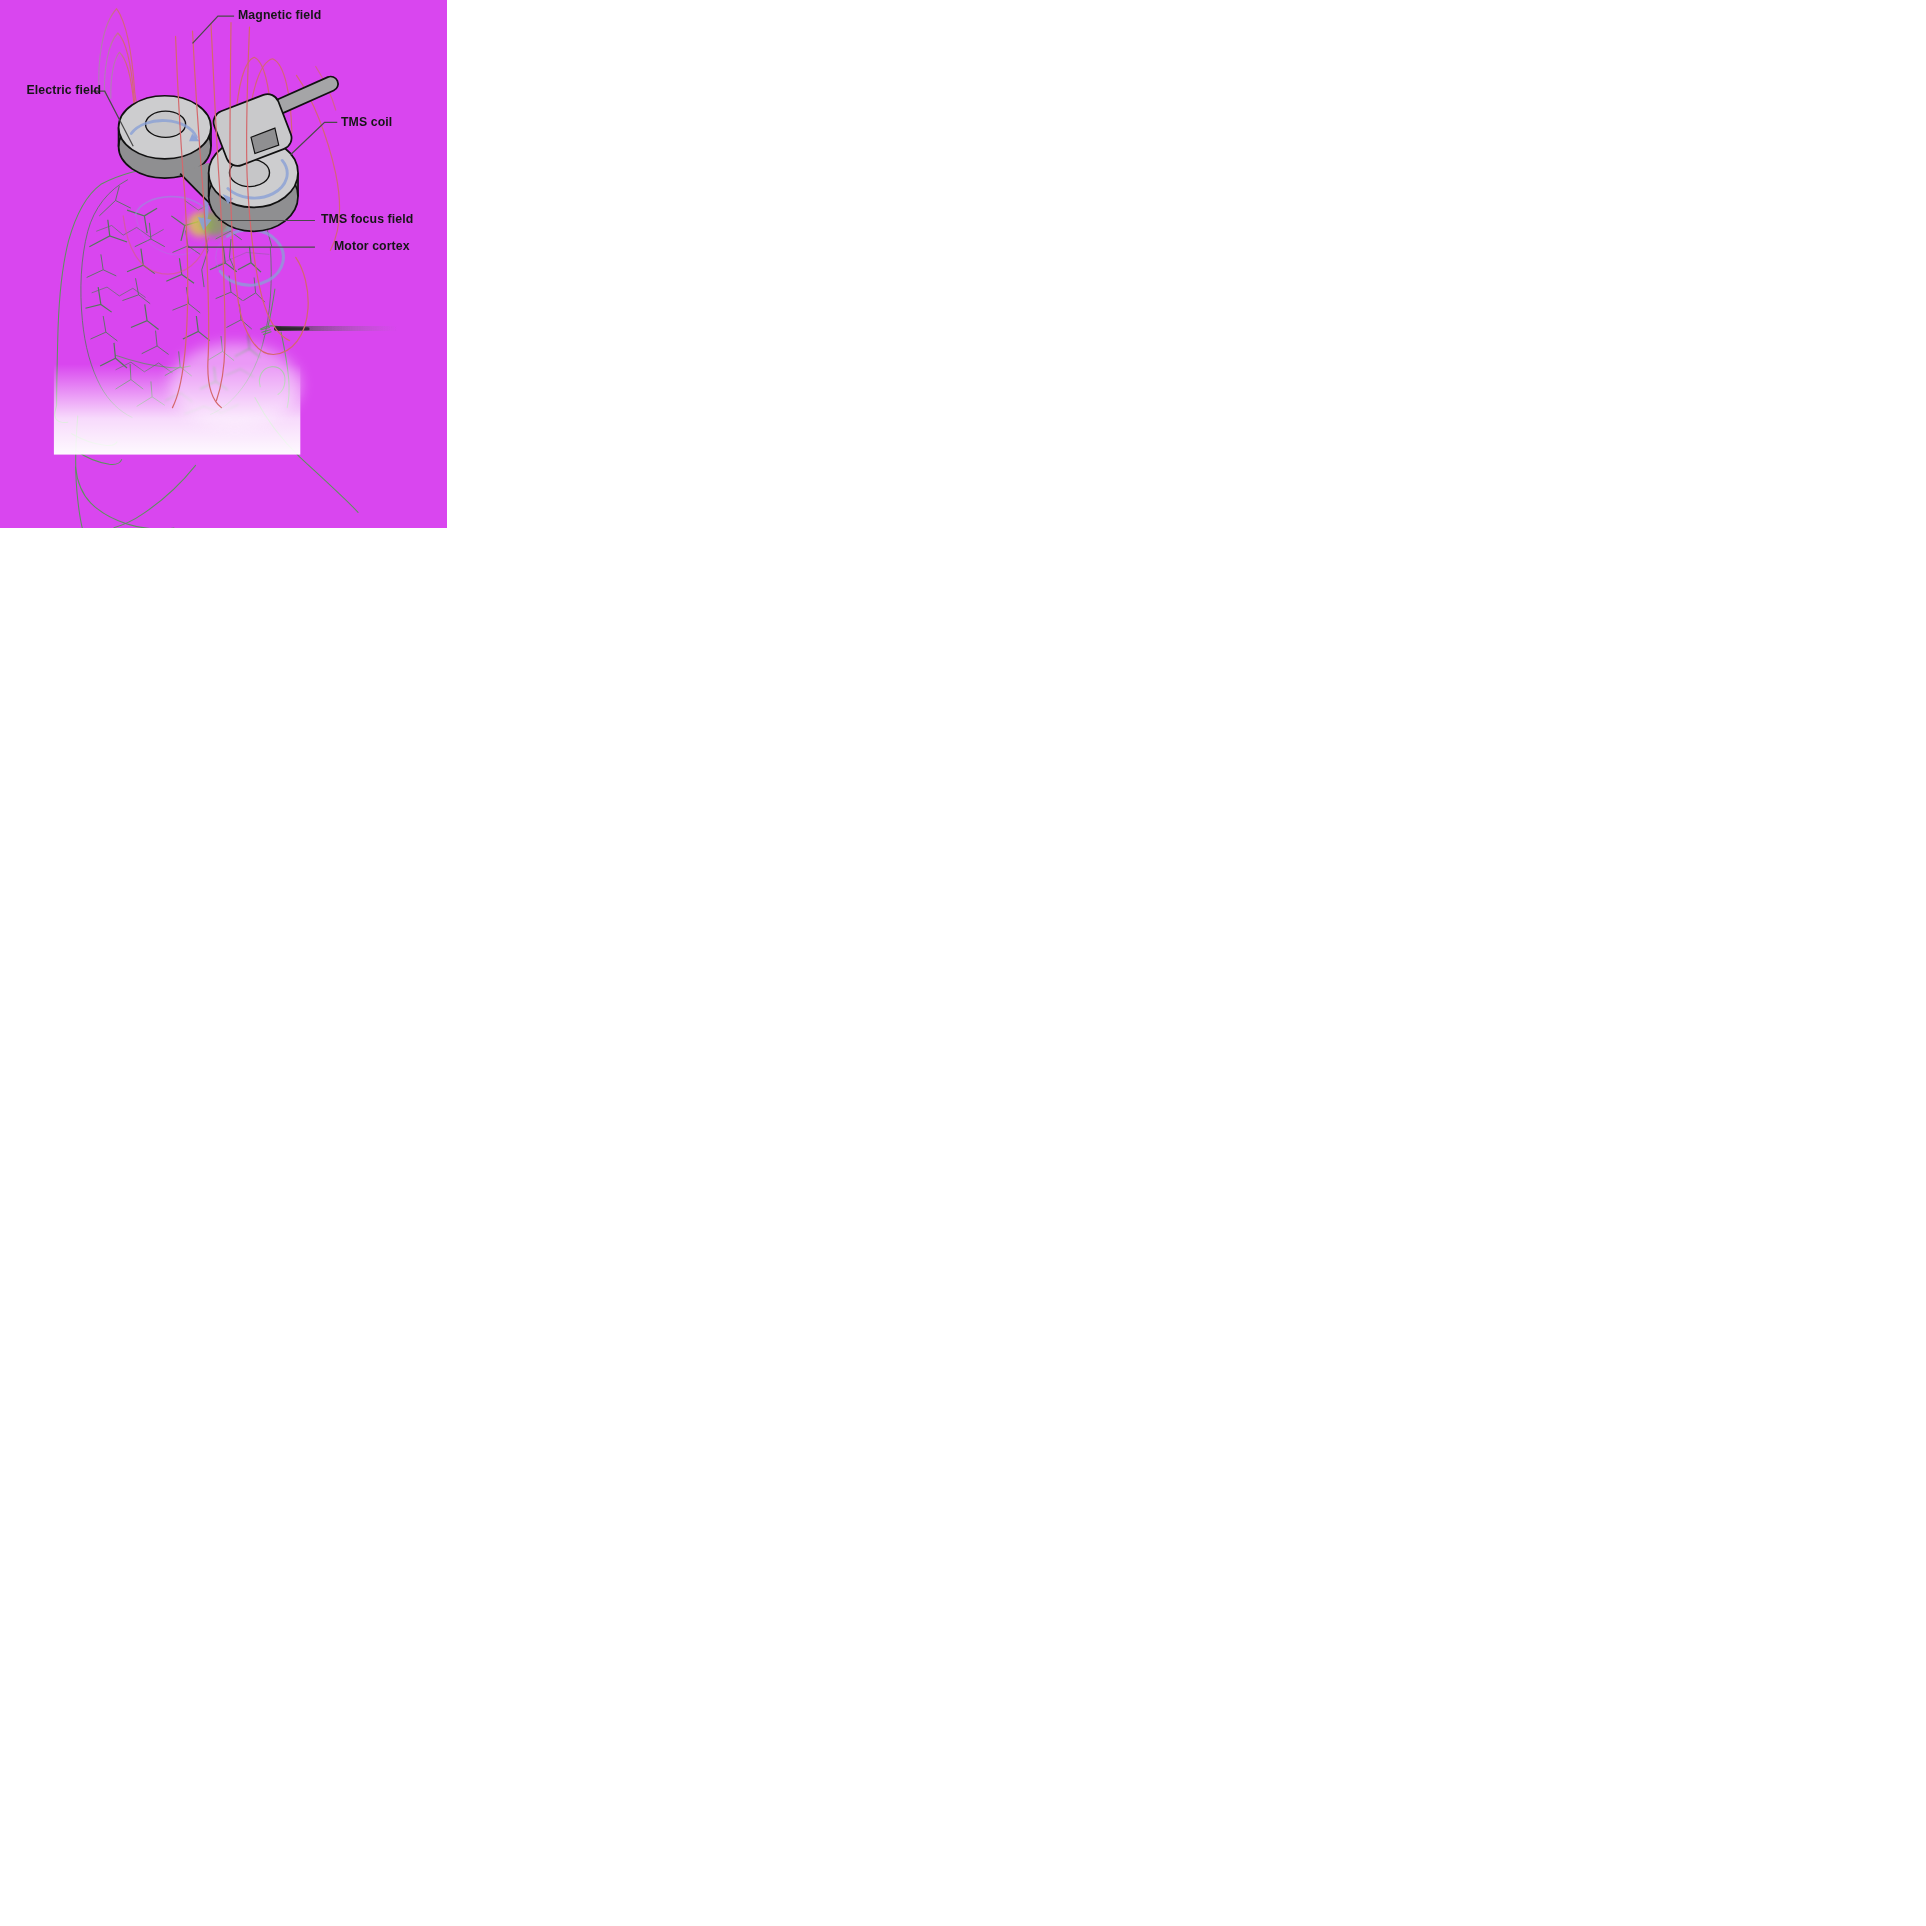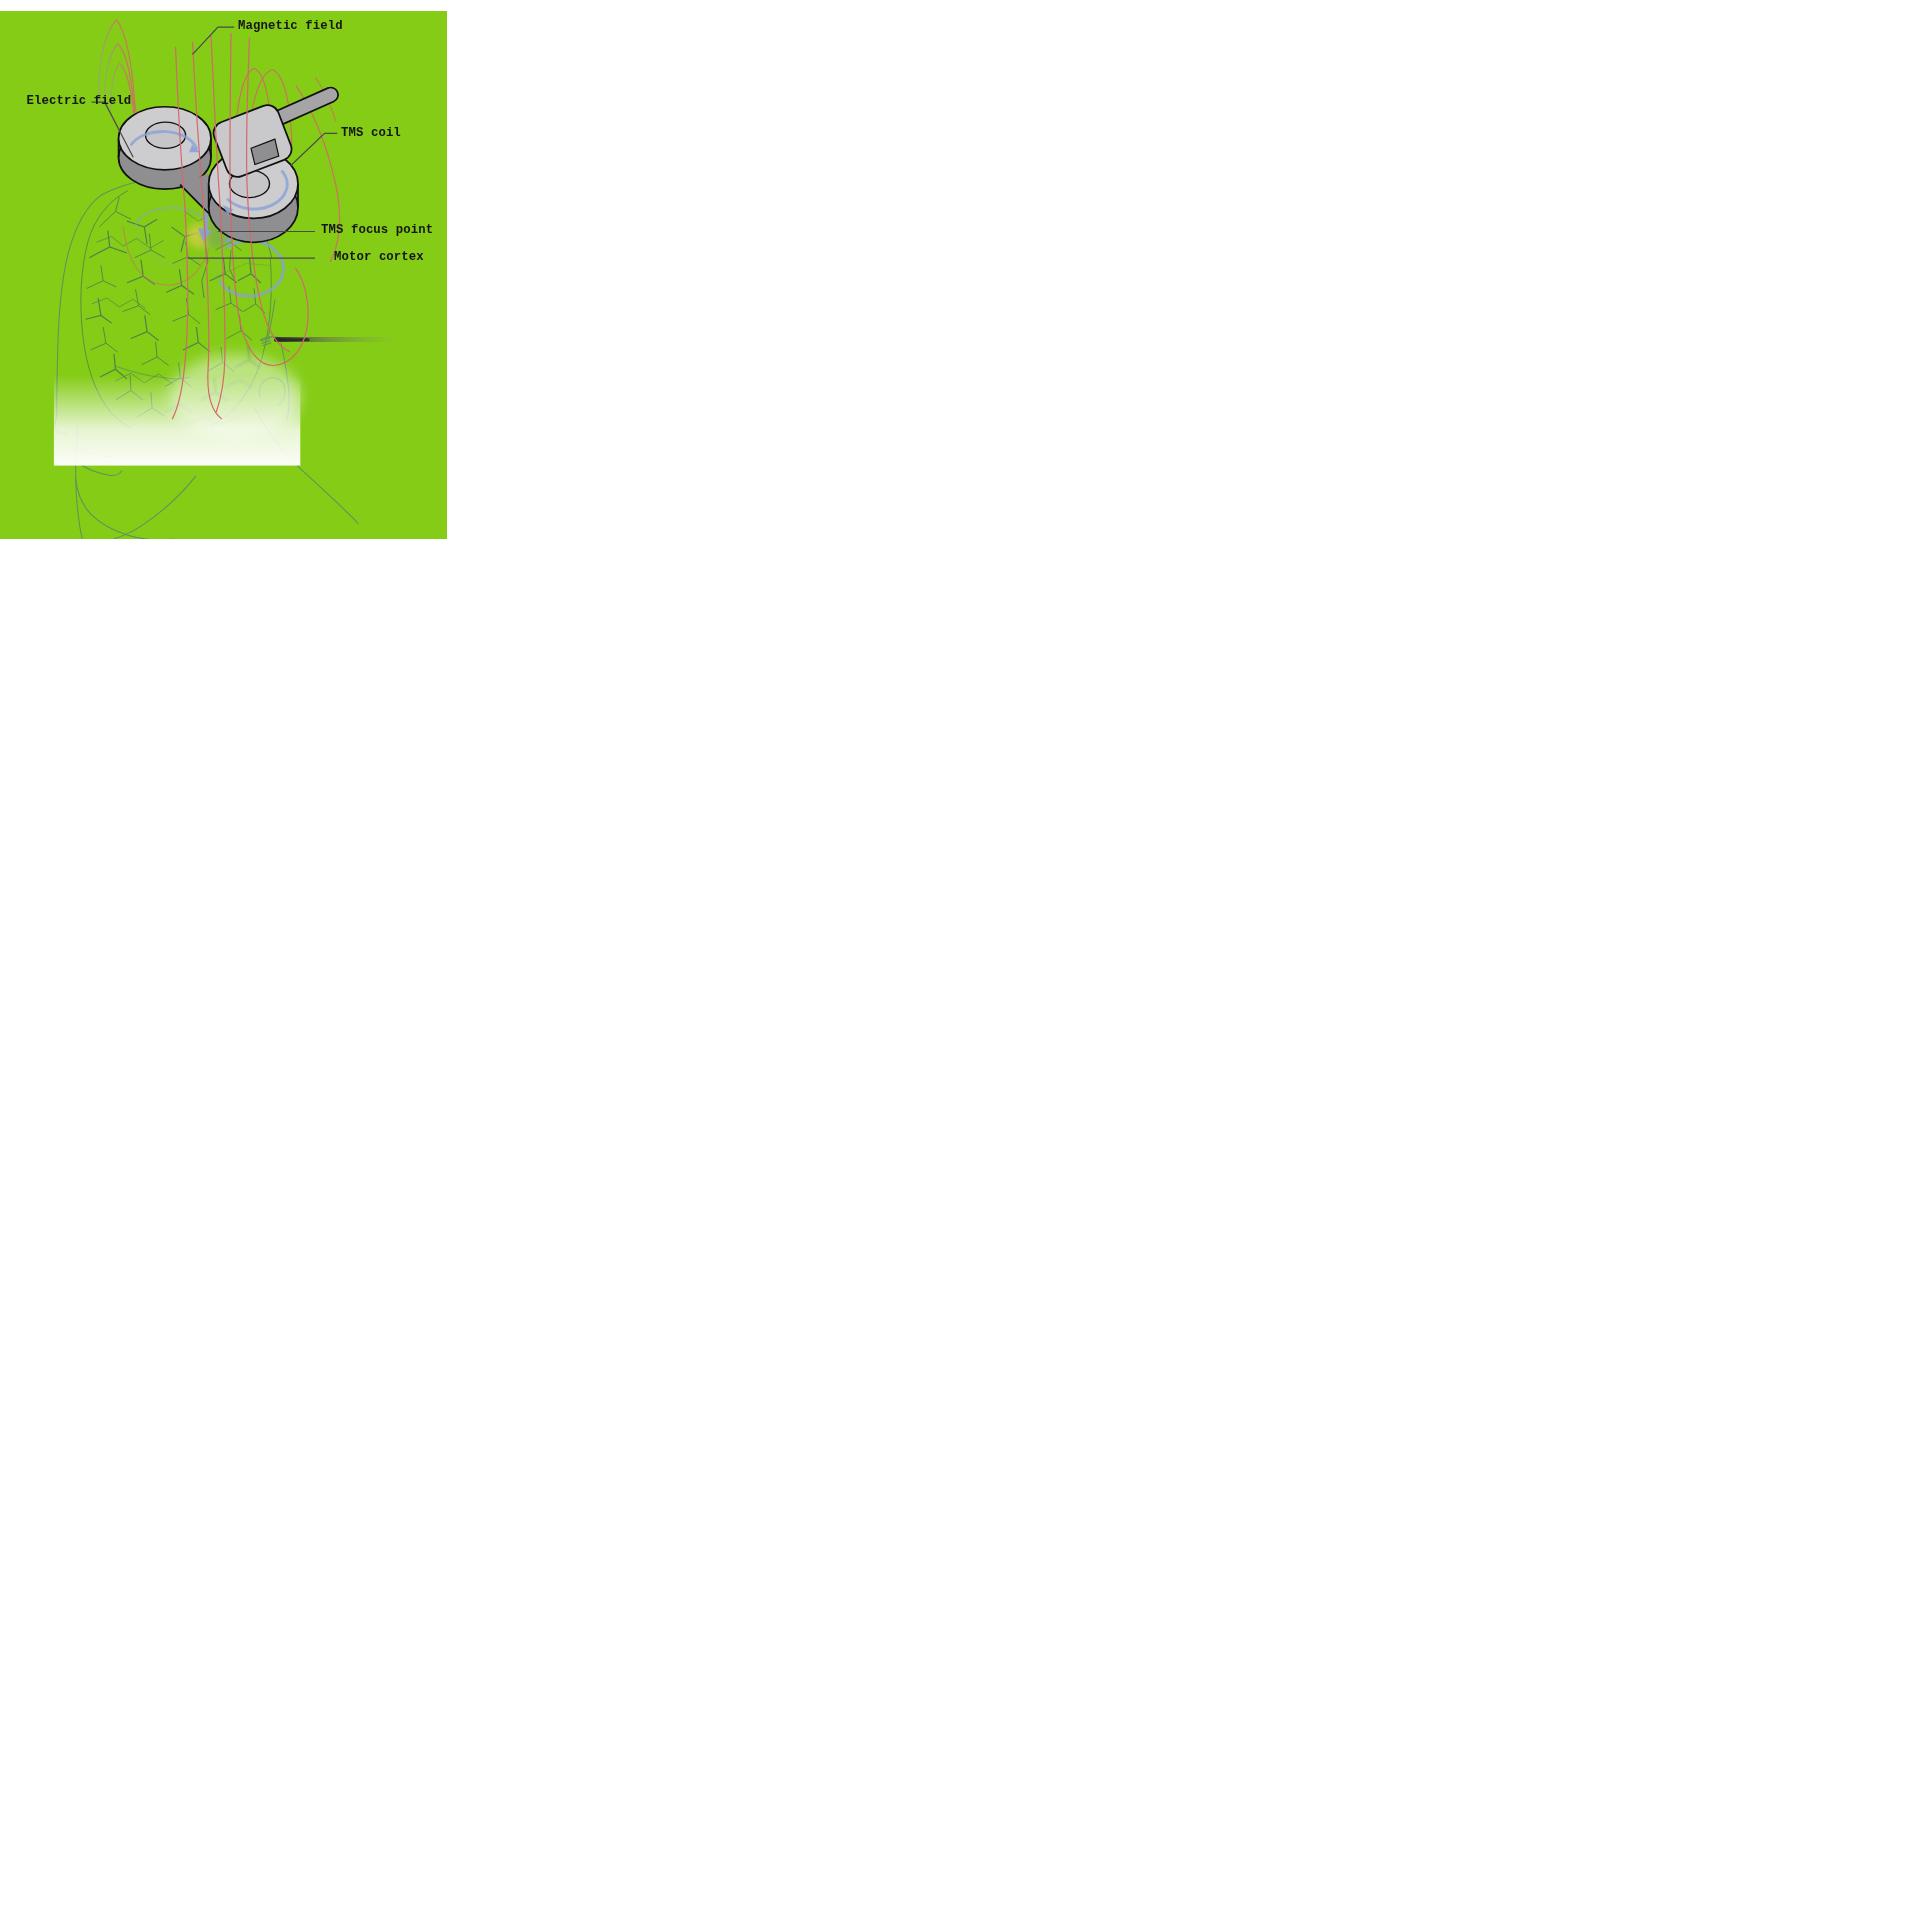--- a/index.html
+++ b/index.html
@@ -1,22 +1,21 @@
 <!DOCTYPE html>
 <html style="--c-label_text: #161616; --c-leader_gray: #4a4a4a; --c-field_line_red: #d4686c; --c-current_blue: #8aa0d6; --c-anatomy_green: #5d935d; --c-brain_green: #4a7c50; --c-coil_top_gray: #cdcdcf; --c-coil_side_gray: #8f8f91; --c-coil_hole_gray: #c6c6c8; --c-handle_gray: #a5a5a7; --c-outline_black: #111111; --c-focus_yellow: #d6cf4a; --c-focus_green: #79ad4b; --c-eye_streak_dark: #2e2e2e;font-size:6.2px"><head>
 <meta charset="utf-8">
 <style>
   html,body{margin:0;padding:0;background:#ffffff;}
   .canvas{
     position:relative;
     width:447px;height:528px;
-    background:#84cc16;
-    font-family:Liberation Mono, monospace;
+    background:#d946ef;
+    font-family:Liberation Sans, sans-serif;
     overflow:hidden;
-    margin-top:11px;
   }
   .canvas svg{position:absolute;left:0;top:0;}
   .diagram-label{
     position:absolute;
     font-size:12.3px;
     font-weight:700;
     letter-spacing:0.1px;
     color:var(--c-label_text,#161616);
     white-space:nowrap;
     line-height:1.05;
@@ -229,17 +228,17 @@
     <path class="st-leader" d="M238,236 L272,236 L346,379"></path>
     <path class="st-leader" d="M876,317 L843,317 L754,402"></path>
     <path class="st-leader" d="M566,572 L818,572"></path>
     <path class="st-leader" d="M488,641 L818,641"></path>
   </g>
 </svg>
 
 <div class="diagram-label" style="left:238px;top:9.2px;">Magnetic field</div>
 <div class="diagram-label" style="left:13.5px;top:84px;padding-left:13px;">Electric field</div>
 <div class="diagram-label" style="left:341px;top:116px;">TMS coil</div>
-<div class="diagram-label" style="left:321px;top:213px;">TMS focus point</div>
+<div class="diagram-label" style="left:321px;top:213px;">TMS focus field</div>
 <div class="diagram-label" style="left:334px;top:240px;">Motor cortex</div>
 
 </div>
 
 
 </body></html>

